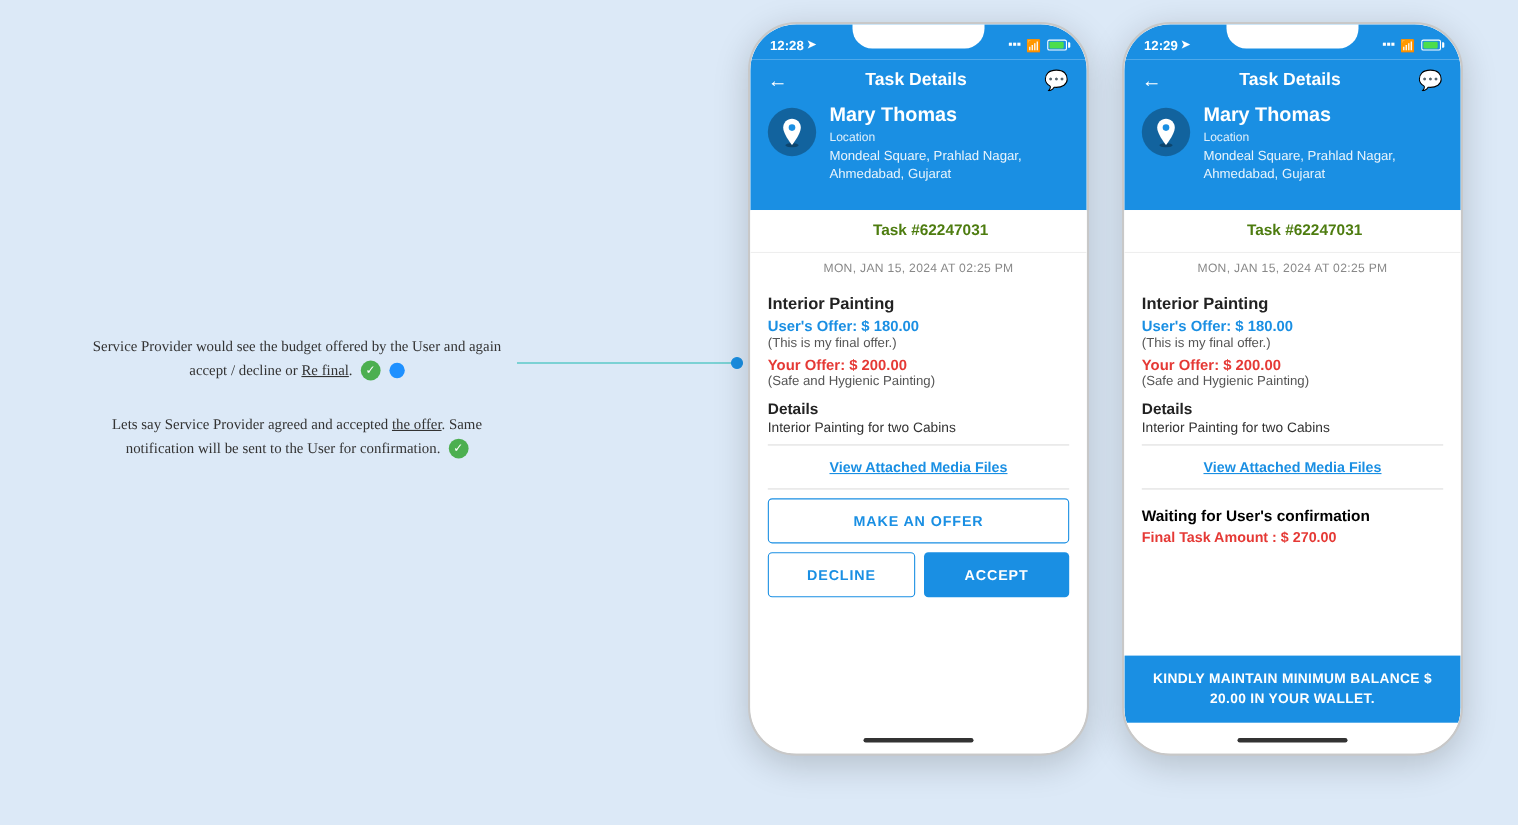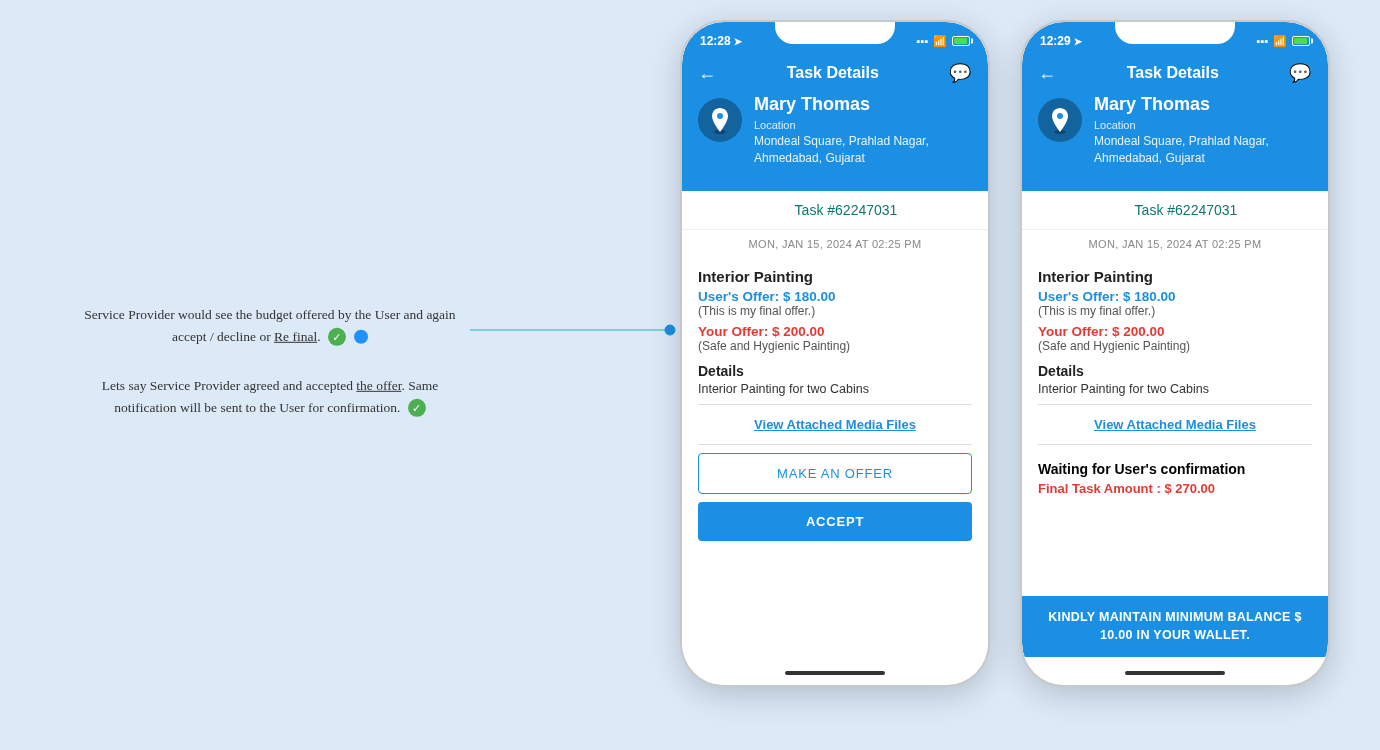--- a/index.html
+++ b/index.html
@@ -226,23 +226,23 @@
       background: white;
       flex: 1;
       overflow: hidden;
     }
     .task-id-bar {
       text-align: center;
       padding: 10px;
       border-bottom: 1px solid #eee;
     }
     .task-id {
-      color: #0f766e;
+      color: #4d7c0f;
       font-size: 14px;
-      font-weight: 400;
+      font-weight: 700;
       margin-left: 22px;
     }
     .task-date {
       text-align: center;
       font-size: 11px;
       color: #888;
       padding: 8px;
       letter-spacing: 0.3px;
     }
 
@@ -303,21 +303,21 @@
 
     
     .btn-make-offer {
       display: block;
       width: 100%;
       padding: 12px;
       border: 1.5px solid #1a8fe3;
       background: white;
       color: #1a8fe3;
       font-size: 13px;
-      font-weight: 400;
+      font-weight: 700;
       letter-spacing: 0.8px;
       text-align: center;
       border-radius: 4px;
       margin: 8px 0;
       cursor: pointer;
     }
     .btn-row {
       display: flex;
       gap: 8px;
       margin-top: 6px;
@@ -494,20 +494,21 @@
           <div class="your-offer">Your Offer: $ 200.00</div>
           <div class="offer-desc">(Safe and Hygienic Painting)</div>
           <div class="details-label">Details</div>
           <div class="details-text">Interior Painting for two Cabins</div>
           <div class="divider"></div>
           <div class="view-media">View Attached Media Files</div>
           <div class="divider"></div>
 
           <button class="btn-make-offer">MAKE AN OFFER</button>
           <div class="btn-row">
+            <button class="btn-decline">DECLINE</button>
             <button class="btn-accept">ACCEPT</button>
           </div>
         </div>
       </div>
 
       <div class="home-indicator"></div>
     </div>
   </div>
 
   <div class="phone">
@@ -568,21 +569,21 @@
           <div class="view-media">View Attached Media Files</div>
           <div class="divider"></div>
 
           <div class="waiting-section" style="padding-left:0; padding-right:0;">
             <div class="waiting-title">Waiting for User's confirmation</div>
             <div class="final-amount">Final Task Amount : $ 270.00</div>
           </div>
         </div>
 
         <div class="wallet-bar">
-          <div class="wallet-text">KINDLY MAINTAIN MINIMUM BALANCE $ 10.00 IN YOUR WALLET.</div>
+          <div class="wallet-text">KINDLY MAINTAIN MINIMUM BALANCE $ 20.00 IN YOUR WALLET.</div>
         </div>
       </div>
 
       <div class="home-indicator"></div>
     </div>
   </div>
 
 </div>
 
 </body></html>

